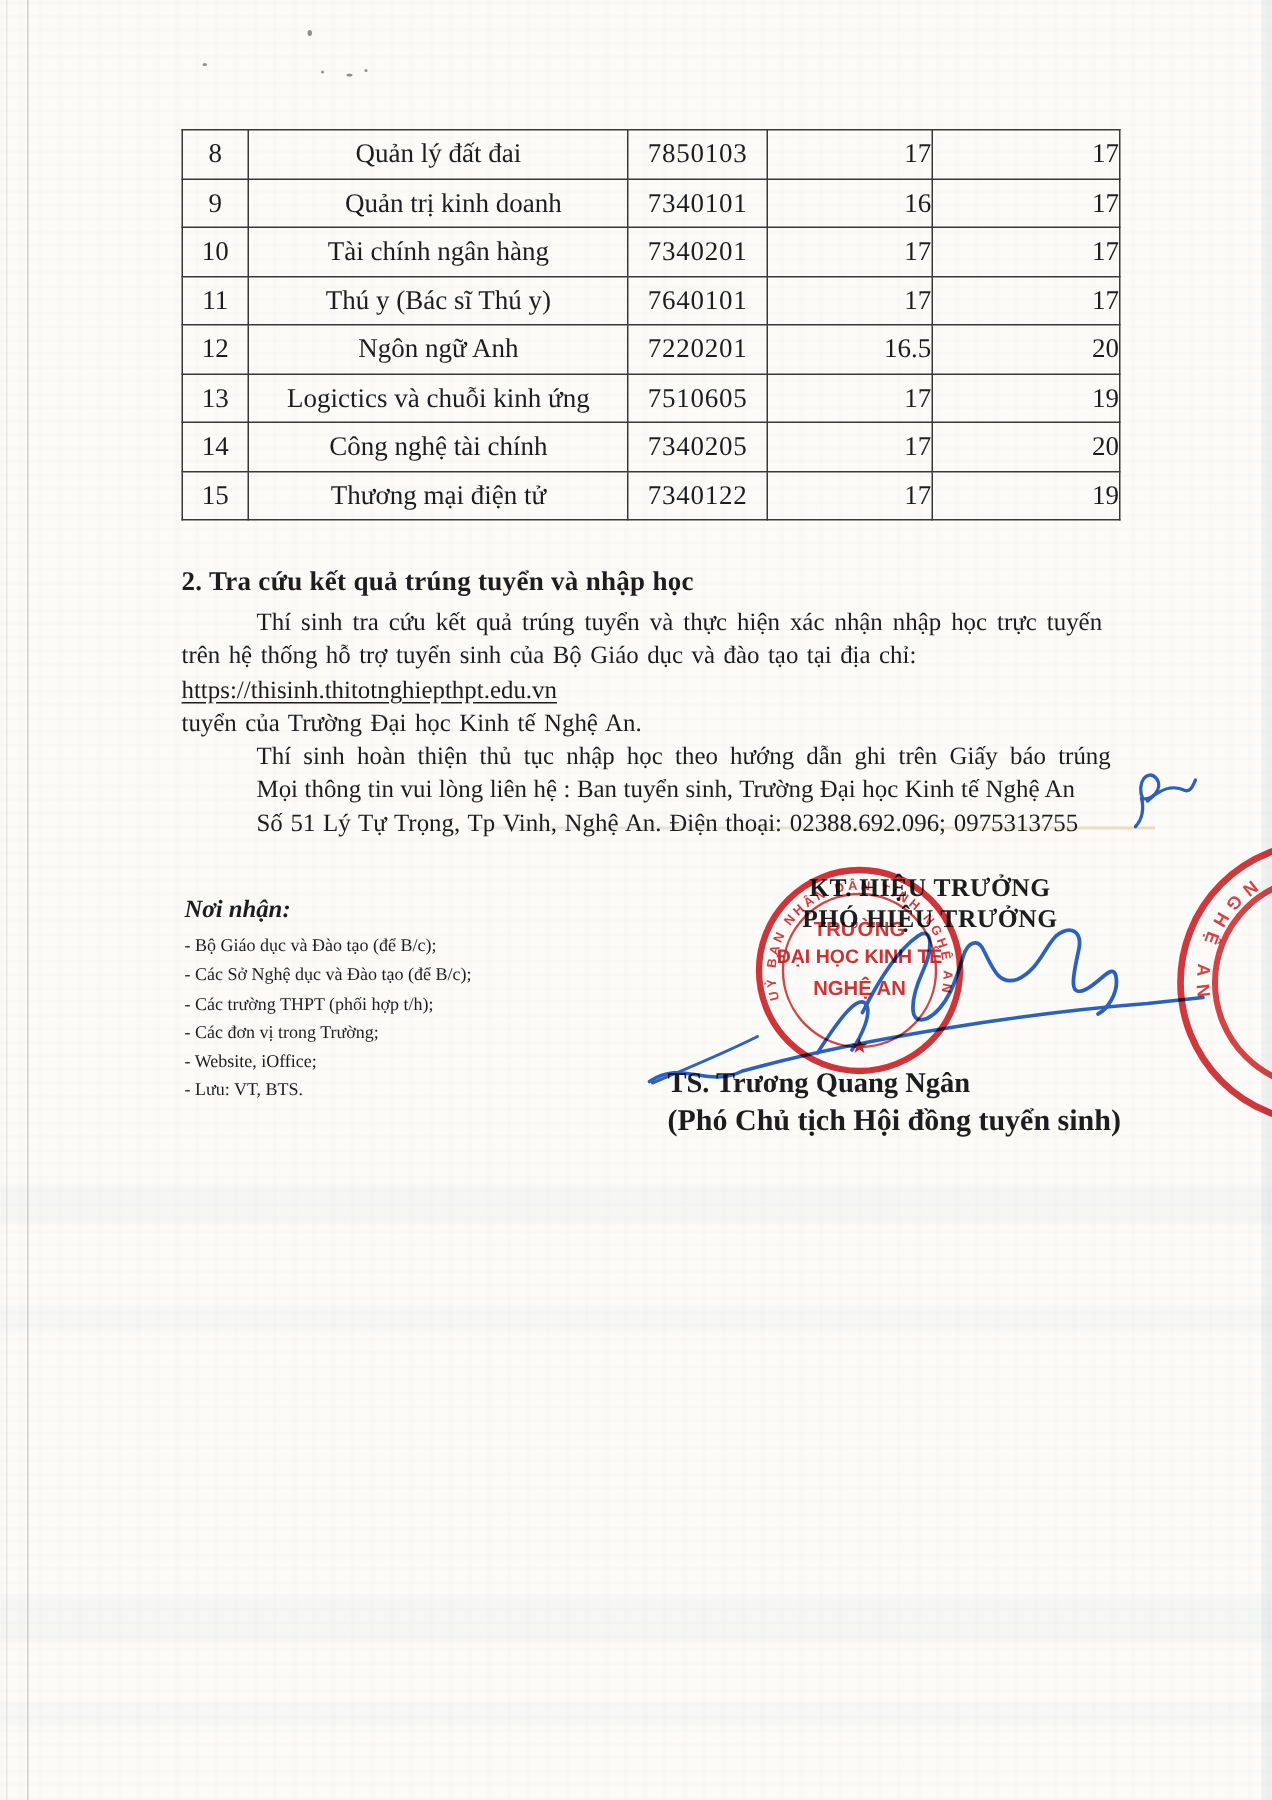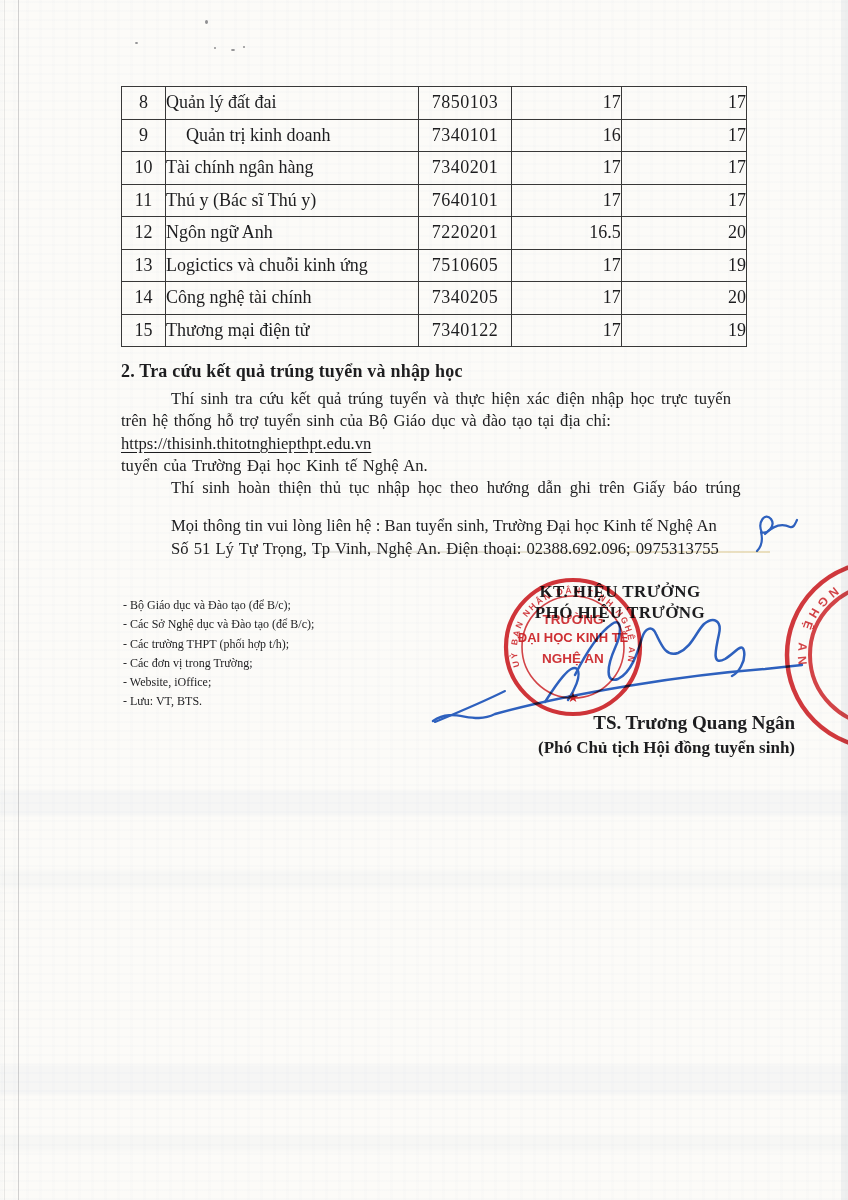--- a/index.html
+++ b/index.html
@@ -21,39 +21,39 @@
   table.scores{
     position:absolute;left:121px;top:86px;z-index:2;
     border-collapse:collapse;table-layout:fixed;width:626px;
     font-size:18px;
   }
   table.scores td{
     border:1.6px solid #383838;height:31.5px;vertical-align:middle;
     padding:0;overflow:hidden;white-space:nowrap;
   }
   td.c-stt{text-align:center;}
-  td.c-name{text-align:left;padding-left:14px;margin-left:16px;}
+  td.c-name{text-align:center;padding-left:14px;margin-left:16px;}
   td.c-code{text-align:center;letter-spacing:.5px;}
   td.c-s1,td.c-s2{text-align:right;}
   
-  .textblock{position:absolute;left:121px;top:361px;width:640px;z-index:2;}
+  .textblock{position:absolute;left:121px;top:377px;width:640px;z-index:2;}
   .h2line{font-weight:bold;font-size:18px;letter-spacing:.2px;margin-bottom:6px;white-space:nowrap;}
   .bline{font-size:16.6px;line-height:22.3px;white-space:nowrap;word-spacing:1.5px;}
   .bline.ind{text-indent:50px;}
   .bline.url{text-decoration:underline;text-underline-offset:3px;}
   
   .recip{position:absolute;left:123px;top:596px;z-index:2;}
   .recip .lbl{font-weight:bold;font-style:italic;font-size:16.5px;margin-bottom:5px;}
   .recip .it{font-size:12px;line-height:19.3px;white-space:nowrap;}
   
   .sigheads{position:absolute;left:480px;top:581px;width:280px;text-align:center;z-index:2;}
   .sigheads .sh{font-weight:bold;font-size:17px;line-height:21px;letter-spacing:.4px;white-space:nowrap;}
-  .signer{position:absolute;left:445px;top:710px;width:350px;text-align:right;z-index:2;}
+  .signer{position:absolute;left:445px;top:710px;width:350px;text-align:left;z-index:2;}
   .signer .nm{font-weight:bold;font-size:19px;line-height:25px;white-space:nowrap;}
-  .signer .tt{font-weight:bold;font-size:17px;line-height:25px;white-space:nowrap;}
+  .signer .tt{font-weight:bold;font-size:20px;line-height:25px;white-space:nowrap;}
   
   .stamp,.pen{position:absolute;z-index:3;mix-blend-mode:multiply;pointer-events:none;}
   .faintline{position:absolute;left:312px;top:551px;width:458px;height:2px;z-index:1;
     background:linear-gradient(90deg, rgba(170,170,170,.25), rgba(214,190,120,.45));}
 </style>
 </head>
 <body>
 
 <div class="page">
 
@@ -135,30 +135,31 @@
         <td class="c-name">Thương mại điện tử</td>
         <td class="c-code">7340122</td>
         <td class="c-s1">17</td>
         <td class="c-s2">19</td>
       </tr>
     </tbody>
   </table>
 
   <div class="textblock">
     <div class="h2line">2.  Tra cứu kết quả trúng tuyển và nhập học</div>
-    <div class="bline ind" style="word-spacing:2.5px;">Thí sinh tra cứu kết quả trúng tuyển và thực hiện xác điện nhập học trực tuyến</div>
+    <div class="bline ind" style="word-spacing:2.5px;">Thí sinh tra cứu kết quả trúng tuyển và thực hiện xác nhận nhập học trực tuyến</div>
     <div class="bline">trên hệ thống hỗ trợ tuyển sinh của Bộ Giáo dục và đào tạo tại địa chỉ:</div>
     <div class="bline url">https://thisinh.thitotnghiepthpt.edu.vn</div>
     <div class="bline">tuyển của Trường Đại học Kinh tế Nghệ An.</div>
     <div class="bline ind" style="word-spacing:4px;">Thí sinh hoàn thiện thủ tục nhập học theo hướng dẫn ghi trên Giấy báo trúng</div>
-    <div class="bline ind" style="word-spacing:0.2px;margin-top:16px;">Mọi thông tin vui lòng liên hệ : Ban tuyển sinh, Trường Đại học Kinh tế Nghệ An</div>
+    <div class="bline ind" style="word-spacing:0.2px;">Mọi thông tin vui lòng liên hệ : Ban tuyển sinh, Trường Đại học Kinh tế Nghệ An</div>
     <div class="bline ind" style="word-spacing:1px;">Số 51 Lý Tự Trọng, Tp Vinh, Nghệ An. Điện thoại: 02388.692.096; 0975313755</div>
   </div>
 
   <div class="recip">
+    <div class="lbl">Nơi nhận:</div>
     <div class="it">- Bộ Giáo dục và Đào tạo (để B/c);</div>
     <div class="it">- Các Sở Nghệ dục và Đào tạo (để B/c);</div>
     <div class="it">- Các trường THPT (phối hợp t/h);</div>
     <div class="it">- Các đơn vị trong Trường;</div>
     <div class="it">- Website, iOffice;</div>
     <div class="it">- Lưu: VT, BTS.</div>
   </div>
 
   <div class="sigheads">
     <div class="sh">KT. HIỆU TRƯỞNG</div>

